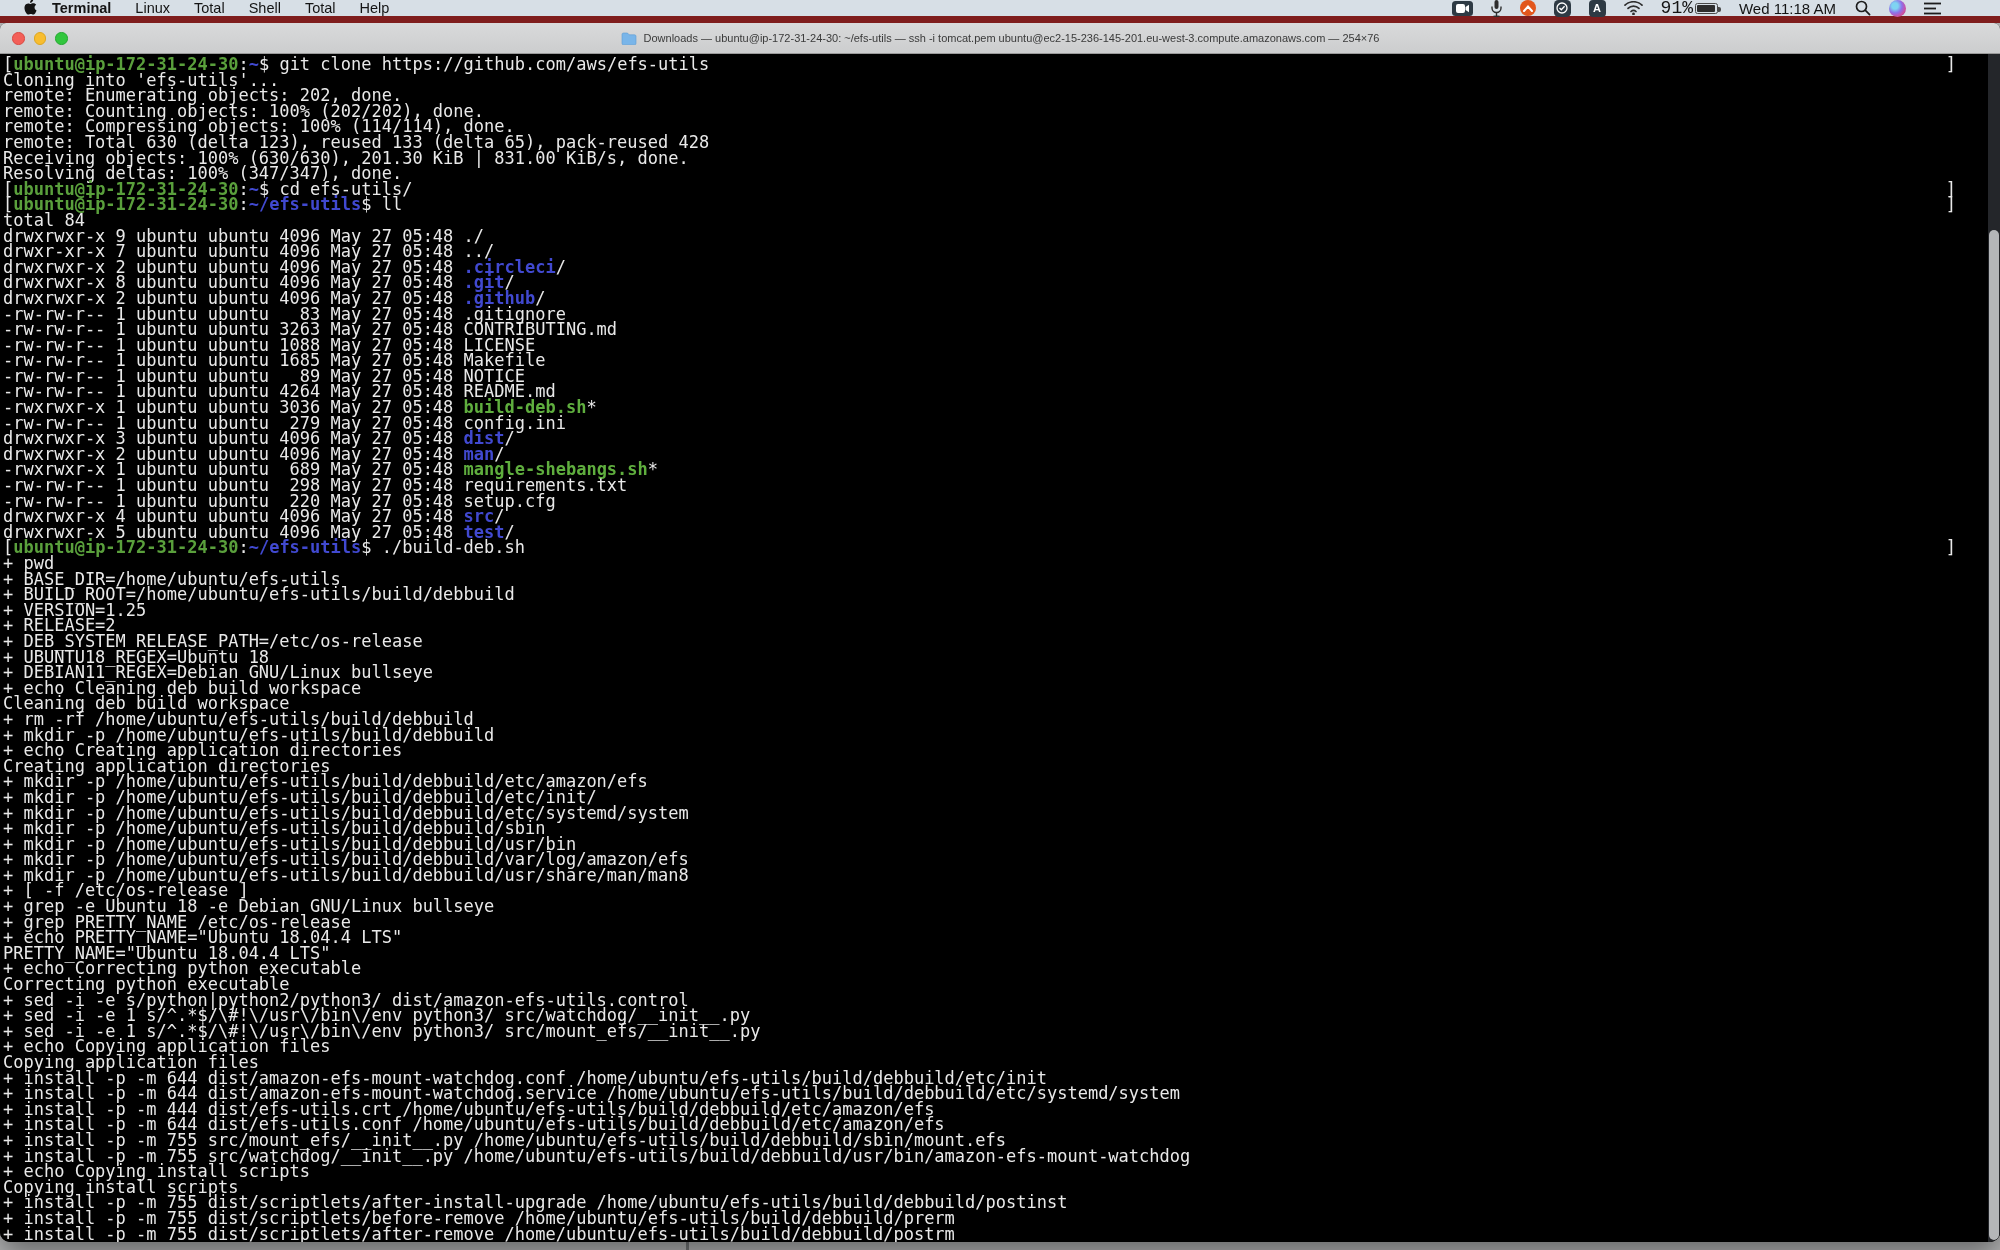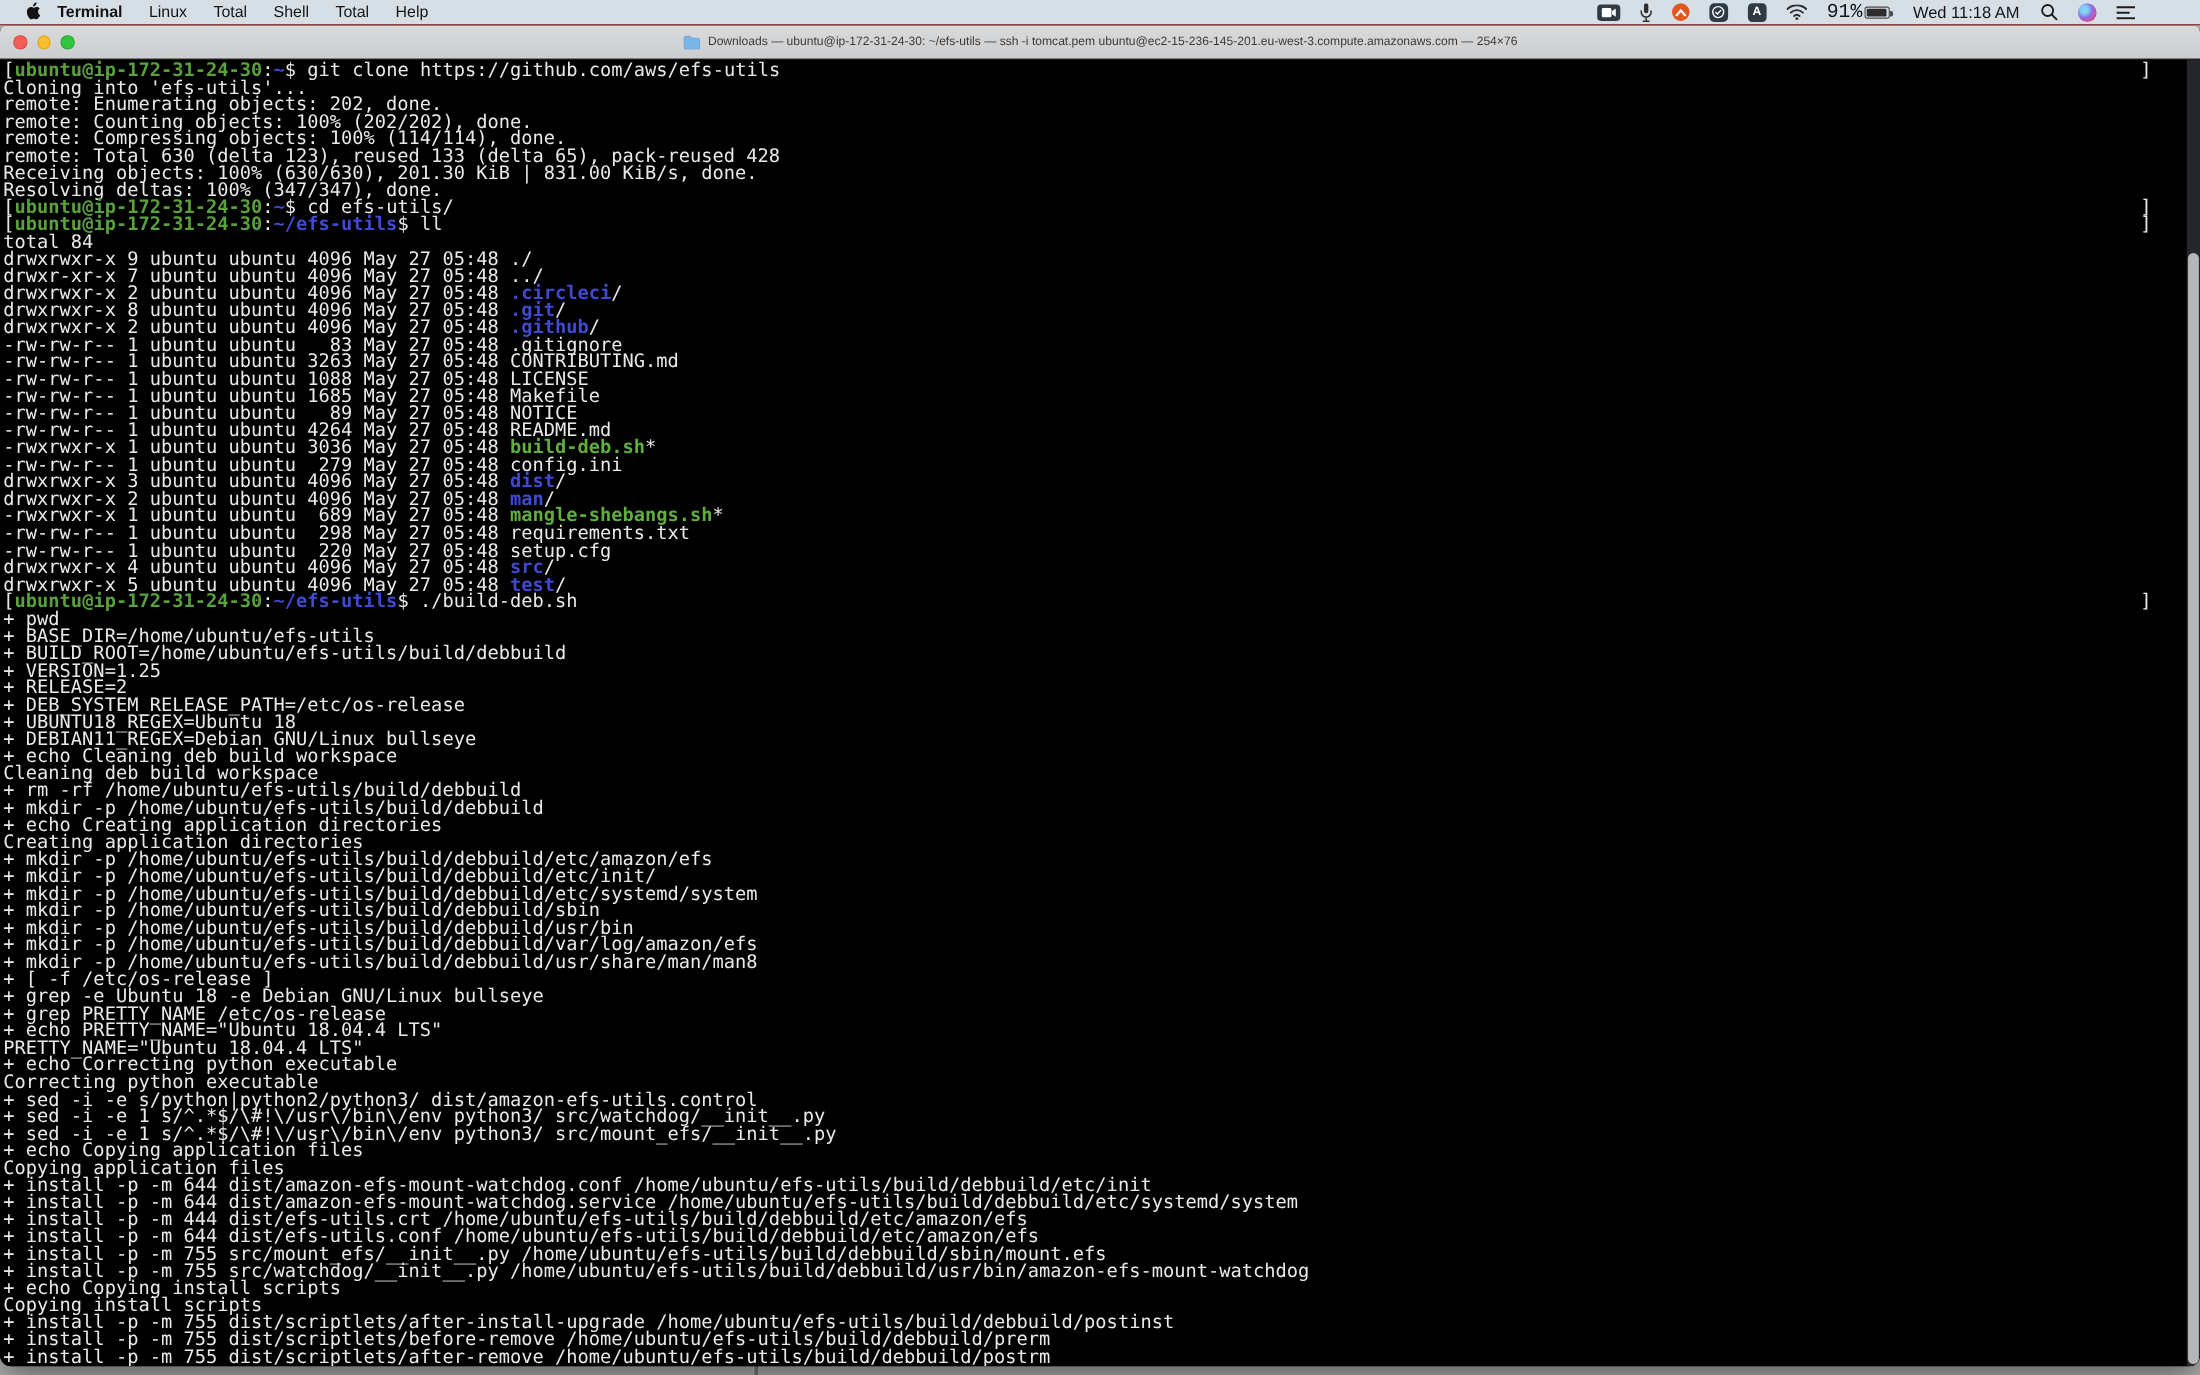--- a/index.html
+++ b/index.html
@@ -4,21 +4,21 @@
 <style>
   * { margin:0; padding:0; box-sizing:border-box; }
   html,body { width:2000px; height:1250px; overflow:hidden; }
   body { font-family:"Liberation Sans", sans-serif; background:#b7b8b9; position:relative; }
 
   
   .menubar{
     position:absolute; top:0; left:0; width:2000px; height:23px;
     background:var(--menubar-bg); display:flex; align-items:center;
     font-size:14.5px; color:#141414; z-index:30;
-    border-bottom:1px solid #7f1d1d;
+    border-bottom:7px solid #7f1d1d;
   }
   .menubar-left{ display:flex; align-items:center; gap:0; padding-left:14px; }
   .apple{ width:30px; display:flex; justify-content:center; align-items:center; }
   .menu-item{ padding:0 12px; height:23px; line-height:23px; white-space:nowrap; }
   .menu-item.app{ font-weight:bold; padding-left:8px; }
   .menubar-right{ margin-left:auto; display:flex; align-items:center; gap:0; padding-right:50px; }
   .status-item{ display:flex; align-items:center; padding:0 9px; height:23px; }
   .sq-badge{ width:21px; height:15px; border-radius:3.5px; background:#2e3a44; color:#fff;
     display:flex; align-items:center; justify-content:center; font-size:10px; font-weight:bold; }
   .round-badge{ width:16px; height:16px; border-radius:50%; background:#e2571d; color:#fff;

